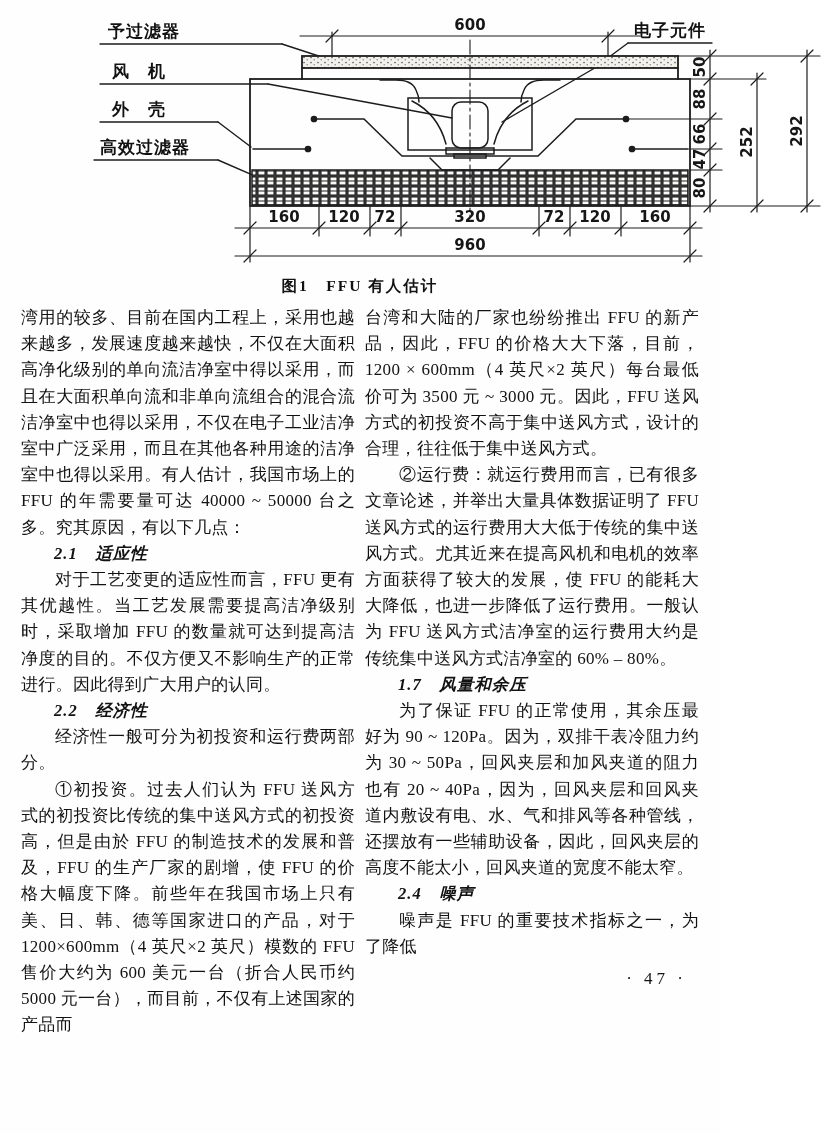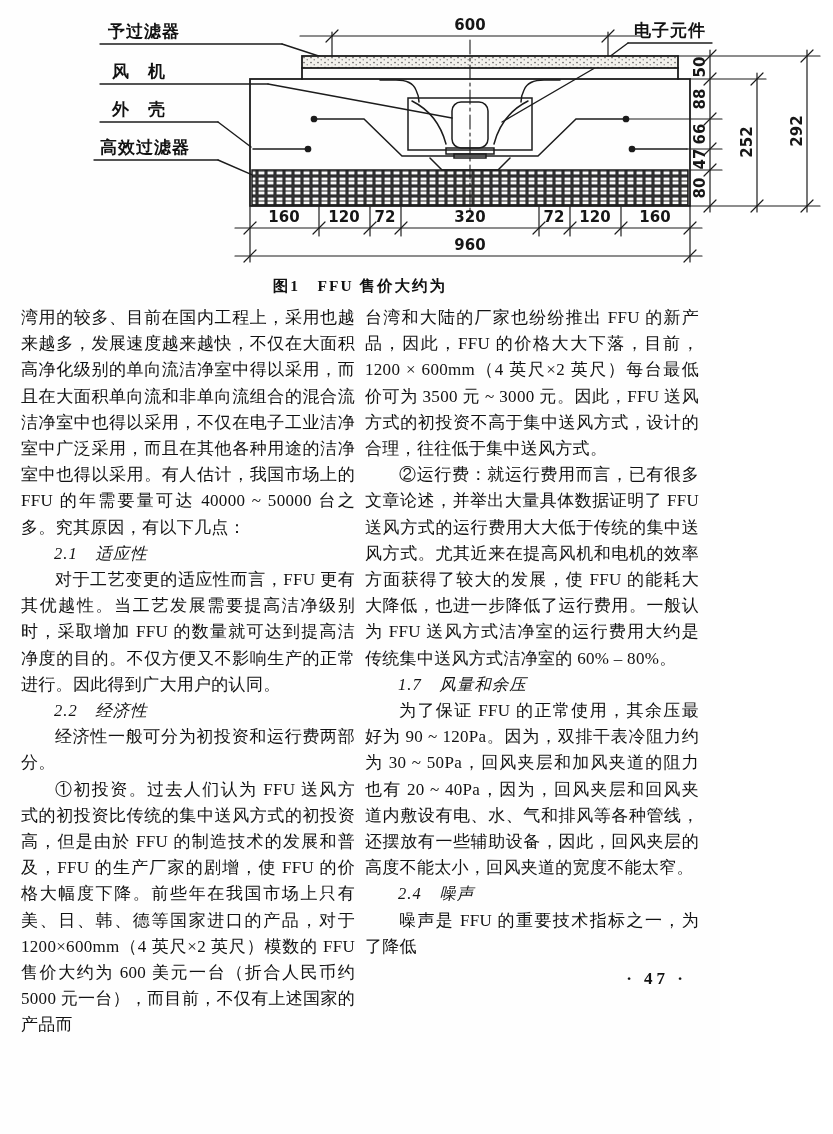--- a/index.html
+++ b/index.html
@@ -33,25 +33,25 @@
   .col {
     width:386px;
     font-size:17px; line-height:26.2px;
     text-align:justify;
     letter-spacing:0.3px;
   }
   .col p { margin:0; text-indent:2em; }
   .col p.noindent { text-indent:0; }
   .col h3 {
     margin:0; font-size:16.5px; line-height:26.2px;
-    font-weight:normal; font-style:italic;
+    font-weight:bold; font-style:italic;
     text-indent:2em; letter-spacing:1px;
   }
   .pagenum {
-    text-align:right; font-weight:bold; font-size:17px;
+    text-align:right; font-weight:normal; font-size:17px;
     letter-spacing:4px; padding-right:12px; margin-top:6px;
   }
 </style>
 </head>
 <body>
 
 <div class="page">
 
   <div class="figure-wrap">
     <svg class="figure-svg" width="775" height="268" viewBox="0 0 775 268" stroke-linecap="round" fill="none">
@@ -199,21 +199,21 @@
         <text class="dimtext" x="545" y="216" text-anchor="middle" stroke="none" fill="#161616">120</text>
         <text class="dimtext" x="605" y="216" text-anchor="middle" stroke="none" fill="#161616">160</text>
 
         <line x1="185" y1="250" x2="652" y2="250"></line>
         <line x1="194" y1="256" x2="206" y2="244"></line>
         <line x1="634" y1="256" x2="646" y2="244"></line>
         <text class="dimtext" x="420" y="244" text-anchor="middle" stroke="none" fill="#161616">960</text>
       </g>
     </svg>
 
-    <div class="figure-caption">图1　FFU 售价大约为</div>
+    <div class="figure-caption">图1　FFU 有人估计</div>
   </div>
 
   <div class="cols">
 
     <div class="col">
       <p class="noindent">湾用的较多、目前在国内工程上，采用也越来越多，发展速度越来越快，不仅在大面积高净化级别的单向流洁净室中得以采用，而且在大面积单向流和非单向流组合的混合流洁净室中也得以采用，不仅在电子工业洁净室中广泛采用，而且在其他各种用途的洁净室中也得以采用。有人估计，我国市场上的 FFU 的年需要量可达 40000 ~ 50000 台之多。究其原因，有以下几点：</p>
       <h3>2.1　适应性</h3>
       <p>对于工艺变更的适应性而言，FFU 更有其优越性。当工艺发展需要提高洁净级别时，采取增加 FFU 的数量就可达到提高洁净度的目的。不仅方便又不影响生产的正常进行。因此得到广大用户的认同。</p>
       <h3>2.2　经济性</h3>
       <p>经济性一般可分为初投资和运行费两部分。</p>

